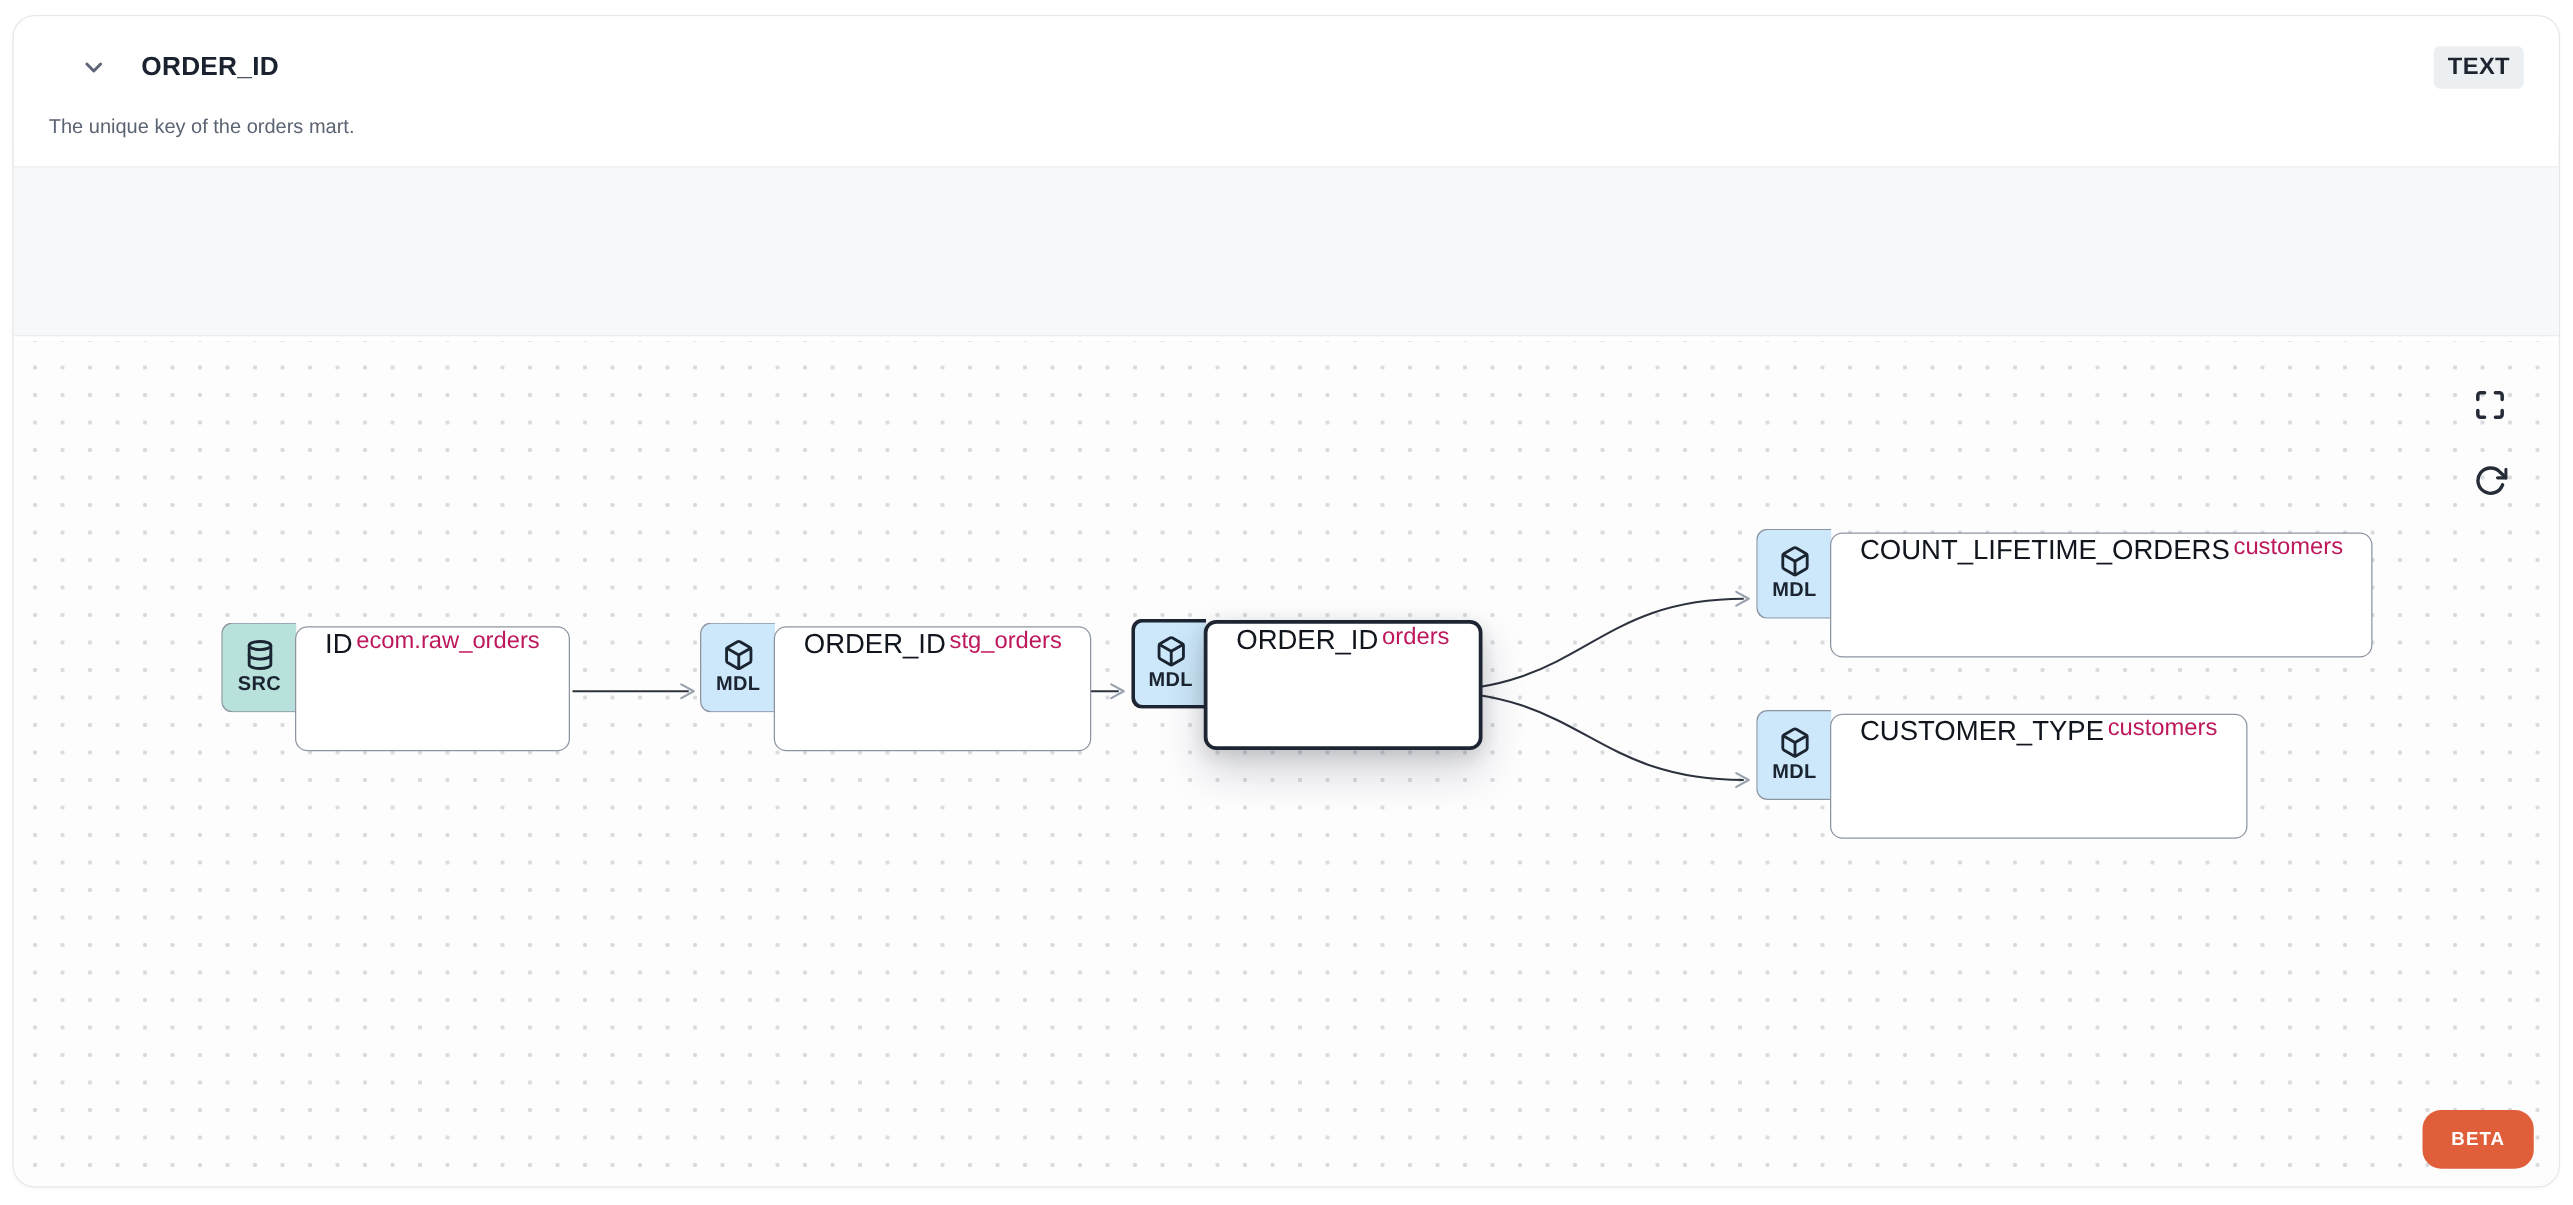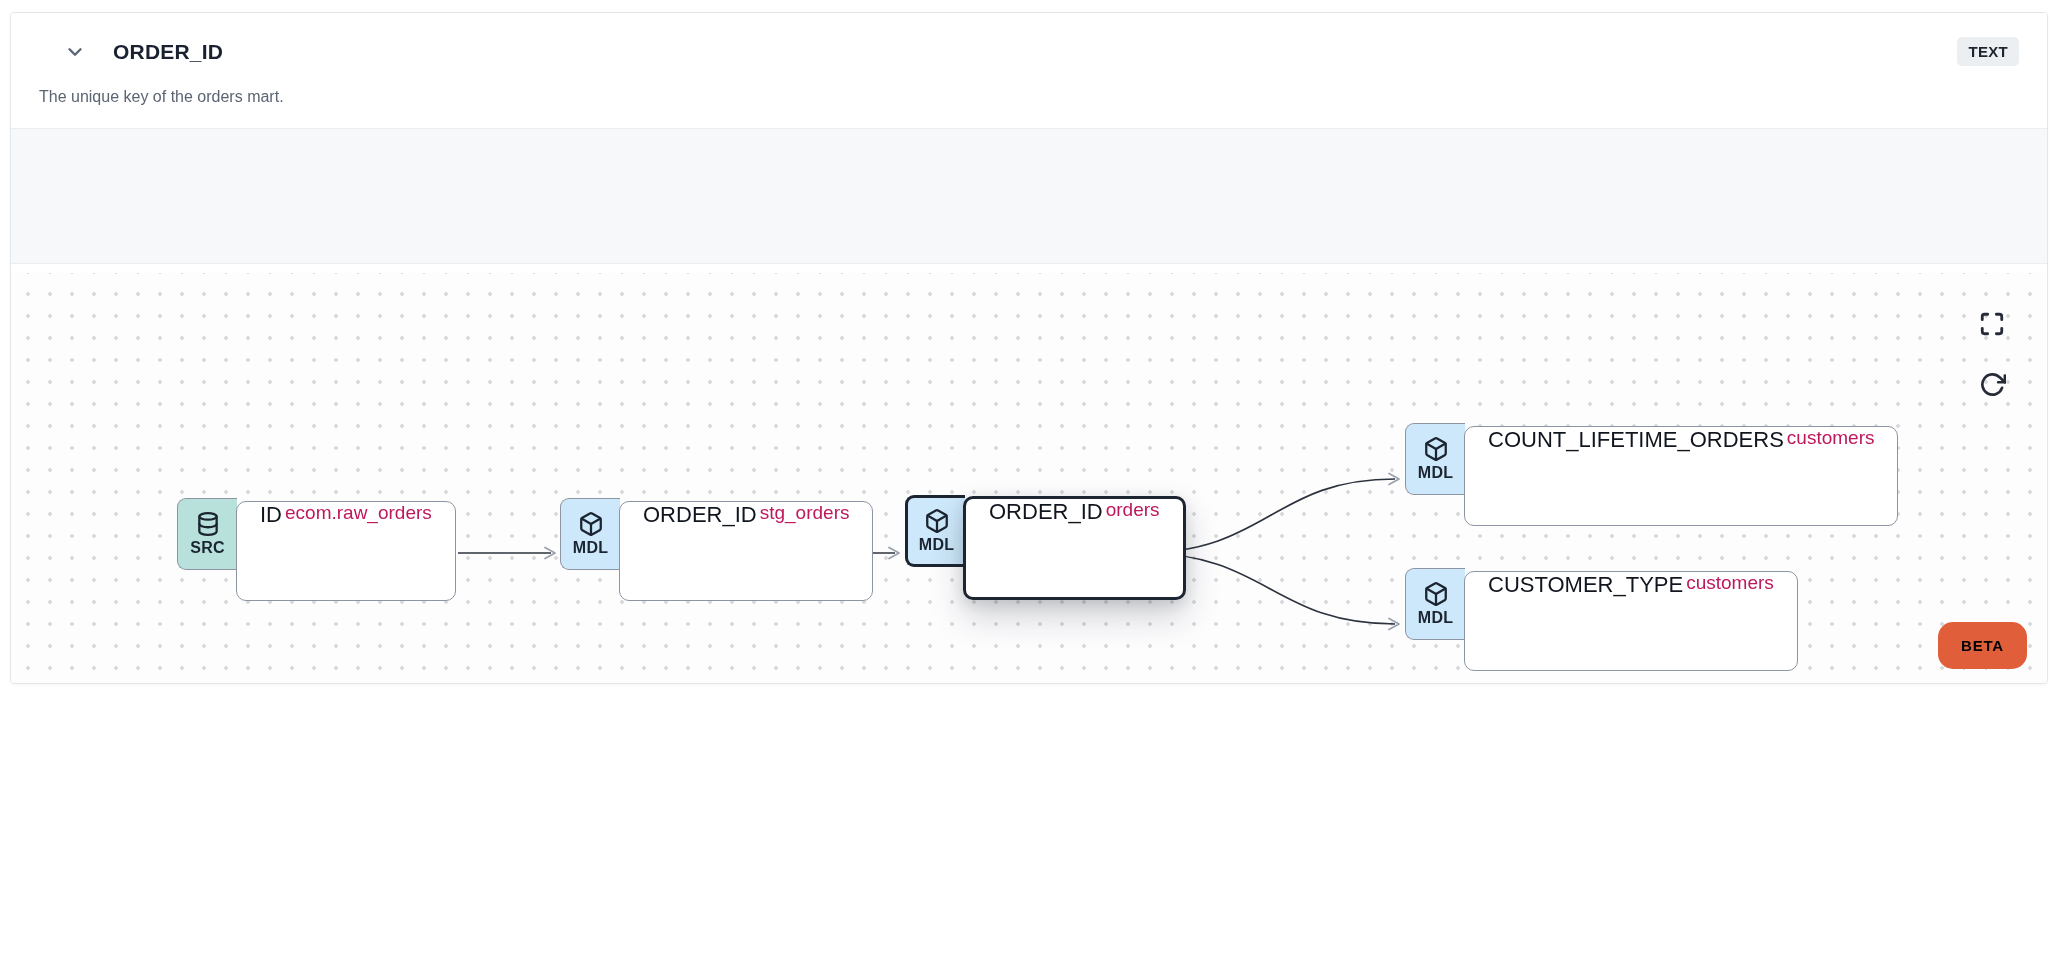--- a/index.html
+++ b/index.html
@@ -1,29 +1,29 @@
 <!DOCTYPE html>
 <html><head>
 <meta charset="utf-8">
 <style>
   * { margin:0; padding:0; box-sizing:border-box; }
   html,body { width:2058px; height:964px; background:#ffffff;
               font-family:"Liberation Sans", sans-serif; overflow:hidden; }
 
-  .panel { position:absolute; left:10px; top:12px; width:2038px; height:672px;
-           background:#ffffff; border:1px solid #e4e7ea; border-radius:4px;
+  .panel { position:absolute; left:10px; top:12px; width:2038px; height:938px;
+           background:#ffffff; border:1px solid #e4e7ea; border-radius:18px;
            overflow:hidden; box-shadow:0 1px 3px rgba(20,24,32,.04); }
 
   
   .panel-header { padding:24px 28px 0 28px; background:#fff; }
   .header-row { display:flex; align-items:center; }
   .collapse-btn { margin-left:22px; width:28px; height:28px; border:none; background:transparent;
                   display:flex; align-items:center; justify-content:center; cursor:pointer; color:#5b6575; }
   .page-title { margin-left:24px; font-size:21px; font-weight:700; color:#1a2230; letter-spacing:.2px; }
-  .type-badge { margin-left:auto; background:#eceff2; color:#1c2430; font-size:15px; font-weight:600;
+  .type-badge { margin-left:auto; background:#eceff2; color:#1c2430; font-size:19px; font-weight:600;
                 padding:6px 11px; border-radius:5px; letter-spacing:.3px; }
   .description { margin:22px 0 22px 0; font-size:16px; color:#5b6472; }
 
   
   .tests { background:#f7f8fa; border-top:1px solid #ebedf0; border-bottom:1px solid #ebedf0;
            padding:13px 0; height:136px; }
   .test-row { display:flex; align-items:center; height:55px; padding-left:35px; }
   .check-badge { width:23px; height:23px; border-radius:50%; background:#48a06d;
                  display:flex; align-items:center; justify-content:center; flex:0 0 auto; }
   .test-link { margin-left:19px; font-size:17px; font-weight:600; letter-spacing:.4px;
@@ -52,21 +52,21 @@
 
   .node.selected .nbadge { border:3px solid #1d2533; border-right:none; }
   .node.selected .ncard { border:3px solid #1d2533; height:104px; margin-top:1px; margin-left:58px;
                           box-shadow:0 16px 34px rgba(25,31,44,.20), 0 4px 14px rgba(25,31,44,.12); }
 
   
   .canvas-controls { position:absolute; top:28px; right:32px; display:flex; flex-direction:column; gap:14px; }
   .ctrl-btn { width:46px; height:46px; border:none; background:transparent; border-radius:8px;
               display:flex; align-items:center; justify-content:center; color:#262c37; cursor:pointer; }
 
-  .beta-badge { position:absolute; right:20px; bottom:14px; background:#e05f3a; color:#000000;
+  .beta-badge { position:absolute; right:20px; bottom:14px; background:#e05f3a; color:#ffffff;
                 font-size:15px; font-weight:700; letter-spacing:.8px; padding:15px 23px;
                 border-radius:15px; }
 </style>
 </head>
 <body>
 
 <div class="panel">
 
   <div class="panel-header">
     <div class="header-row">

